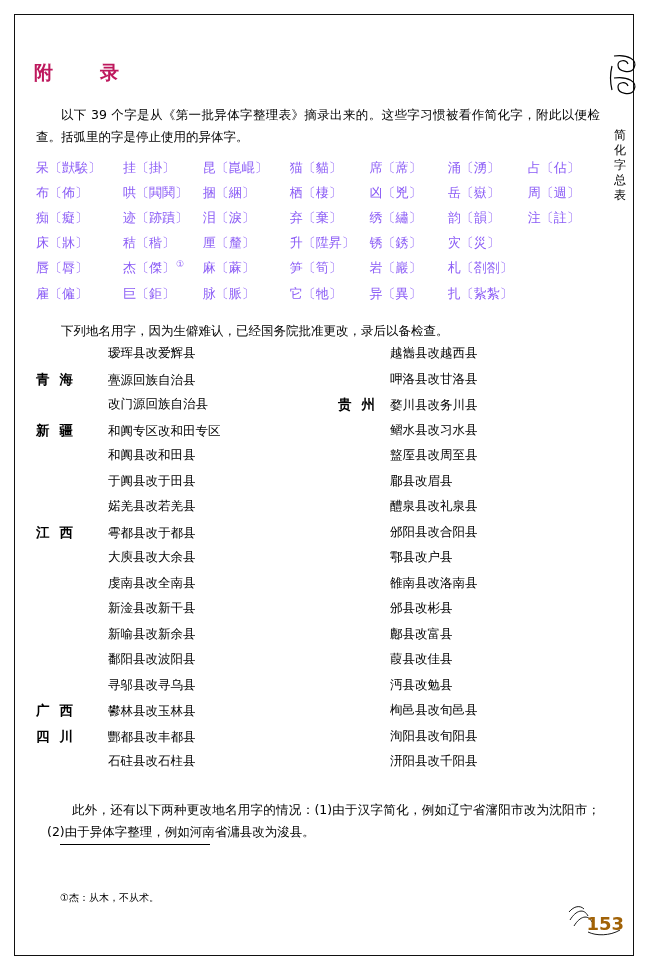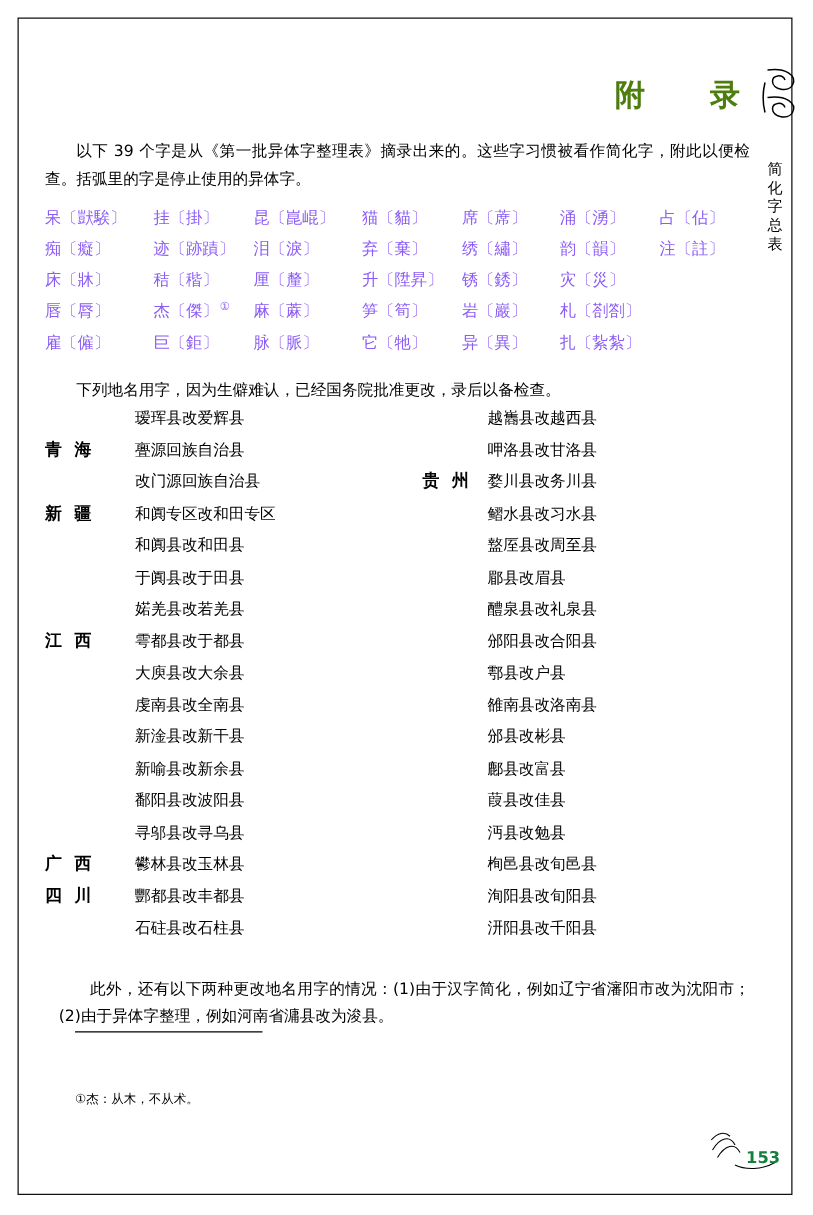--- a/index.html
+++ b/index.html
@@ -27,27 +27,27 @@
     box-sizing: border-box;
   }
   .content {
     position: absolute;
     left: 34px;
     top: 36px;
     width: 572px;
     height: 900px;
   }
   .title {
-    text-align: right;
-    font-size: 24px;
+    text-align: left;
+    font-size: 19px;
     font-weight: bold;
     letter-spacing: 14px;
     margin-top: 24px;
     margin-bottom: 18px;
-    color: #4d7c0f;
+    color: #be185d;
   }
   .intro {
     font-size: 12.5px;
     line-height: 1.75;
     text-align: justify;
     text-indent: 25px;
     color: #000;
     margin: 0 6px 8px 2px;
   }
   
@@ -151,23 +151,23 @@
     right: 8px;
     top: 52px;
     width: 34px;
     height: 52px;
   }
   
   .pagenum {
     position: absolute;
     right: 26px;
     bottom: 38px;
-    font-size: 13px;
+    font-size: 18px;
     font-weight: bold;
-    color: #15803d;
+    color: #a16207;
   }
   .pagenum-deco {
     position: absolute;
     right: 22px;
     bottom: 30px;
     width: 62px;
     height: 40px;
   }
 </style>
 </head>
@@ -197,20 +197,29 @@
     <table class="var-table">
       <tbody id="var-body">
           <tr>
             <td class="var-col wide">呆〔獃騃〕</td>
             <td class="var-col">挂〔掛〕</td>
             <td class="var-col wide">昆〔崑崐〕</td>
             <td class="var-col">猫〔貓〕</td>
             <td class="var-col">席〔蓆〕</td>
             <td class="var-col">涌〔湧〕</td>
             <td class="var-col">占〔佔〕</td>
+          </tr>
+          <tr>
+            <td class="var-col wide">布〔佈〕</td>
+            <td class="var-col">哄〔閧鬨〕</td>
+            <td class="var-col wide">捆〔綑〕</td>
+            <td class="var-col">栖〔棲〕</td>
+            <td class="var-col">凶〔兇〕</td>
+            <td class="var-col">岳〔嶽〕</td>
+            <td class="var-col">周〔週〕</td>
           </tr>
           <tr>
             <td class="var-col wide">痴〔癡〕</td>
             <td class="var-col">迹〔跡蹟〕</td>
             <td class="var-col wide">泪〔淚〕</td>
             <td class="var-col">弃〔棄〕</td>
             <td class="var-col">绣〔繡〕</td>
             <td class="var-col">韵〔韻〕</td>
             <td class="var-col">注〔註〕</td>
           </tr>

